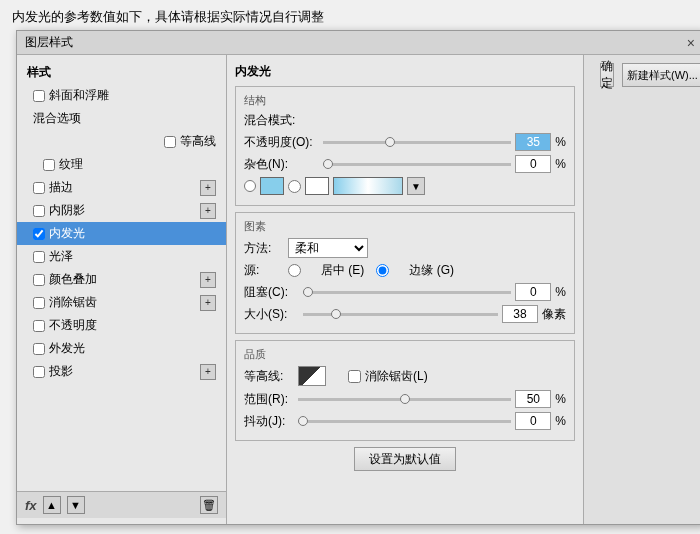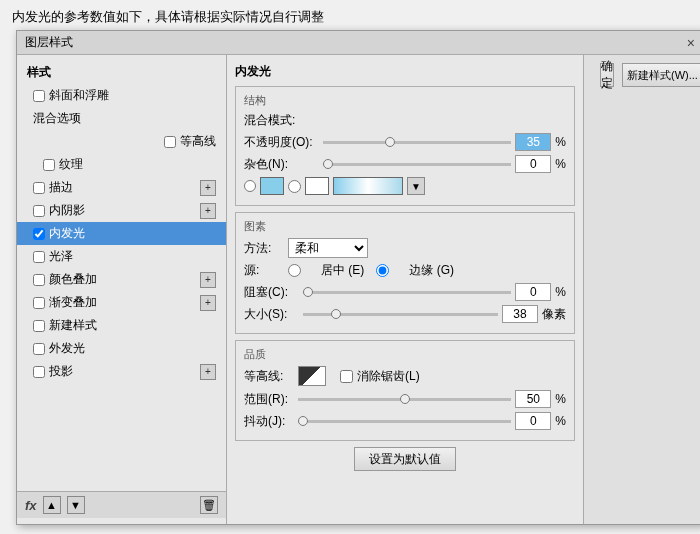--- a/index.html
+++ b/index.html
@@ -362,28 +362,28 @@
       <div class="style-item">
         <span class="item-label checkbox-item">
           <input type="checkbox" style="">
           <span>颜色叠加</span>
         </span>
         <div class="plus-btn">+</div>
       </div>
       <div class="style-item">
         <span class="item-label checkbox-item">
           <input type="checkbox" style="">
-          <span>渐变叠加</span>
+          <span>消除锯齿</span>
         </span>
         <div class="plus-btn">+</div>
       </div>
       <div class="style-item">
         <span class="item-label checkbox-item">
           <input type="checkbox" style="">
-          <span>新建样式</span>
+          <span>不透明度</span>
         </span>
       </div>
       <div class="style-item">
         <span class="item-label checkbox-item">
           <input type="checkbox" style="">
           <span>外发光</span>
         </span>
       </div>
       <div class="style-item">
         <span class="item-label checkbox-item">
@@ -472,21 +472,21 @@
           <span class="percent-label">像素</span>
         </div>
       </div>
 
       <div class="section-box">
         <div class="sub-section-title">品质</div>
 
         <div class="form-row">
           <span class="form-label" style="width:50px;">等高线:</span>
           <div class="contour-swatch"></div>
-          <span class="smooth-checkbox" style="margin-left:10px;">
+          <span class="smooth-checkbox" style="margin-left:18px;">
             <input type="checkbox" style="">
             <span>消除锯齿(L)</span>
           </span>
         </div>
 
         <div class="form-row">
           <span class="form-label" style="width:50px;">范围(R):</span>
           <input type="range" min="0" max="100" value="50" style="flex: 1 1 0%;">
           <input type="text" class="num-input-white" value="50" style="">
           <span class="percent-label">%</span>

